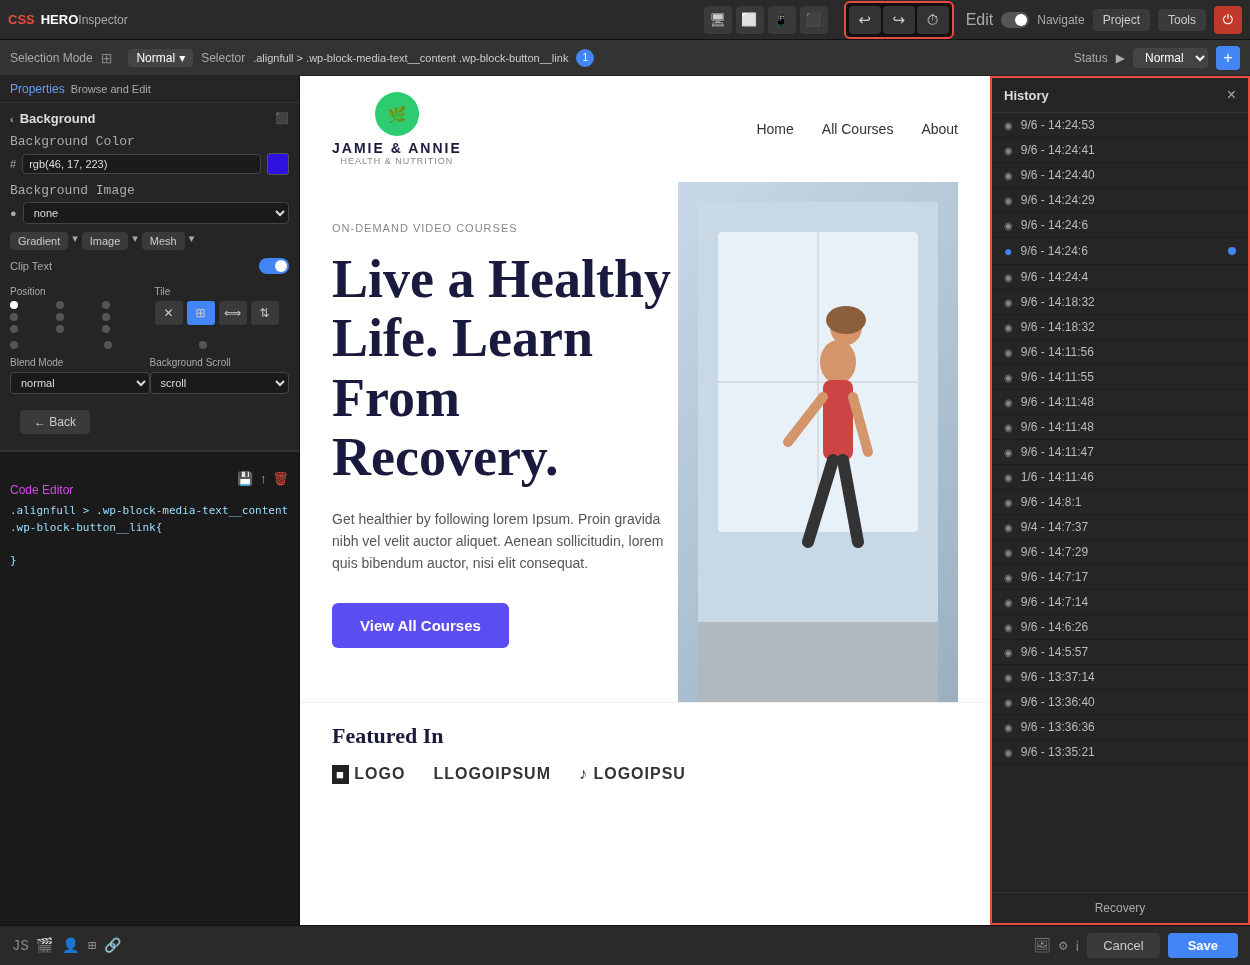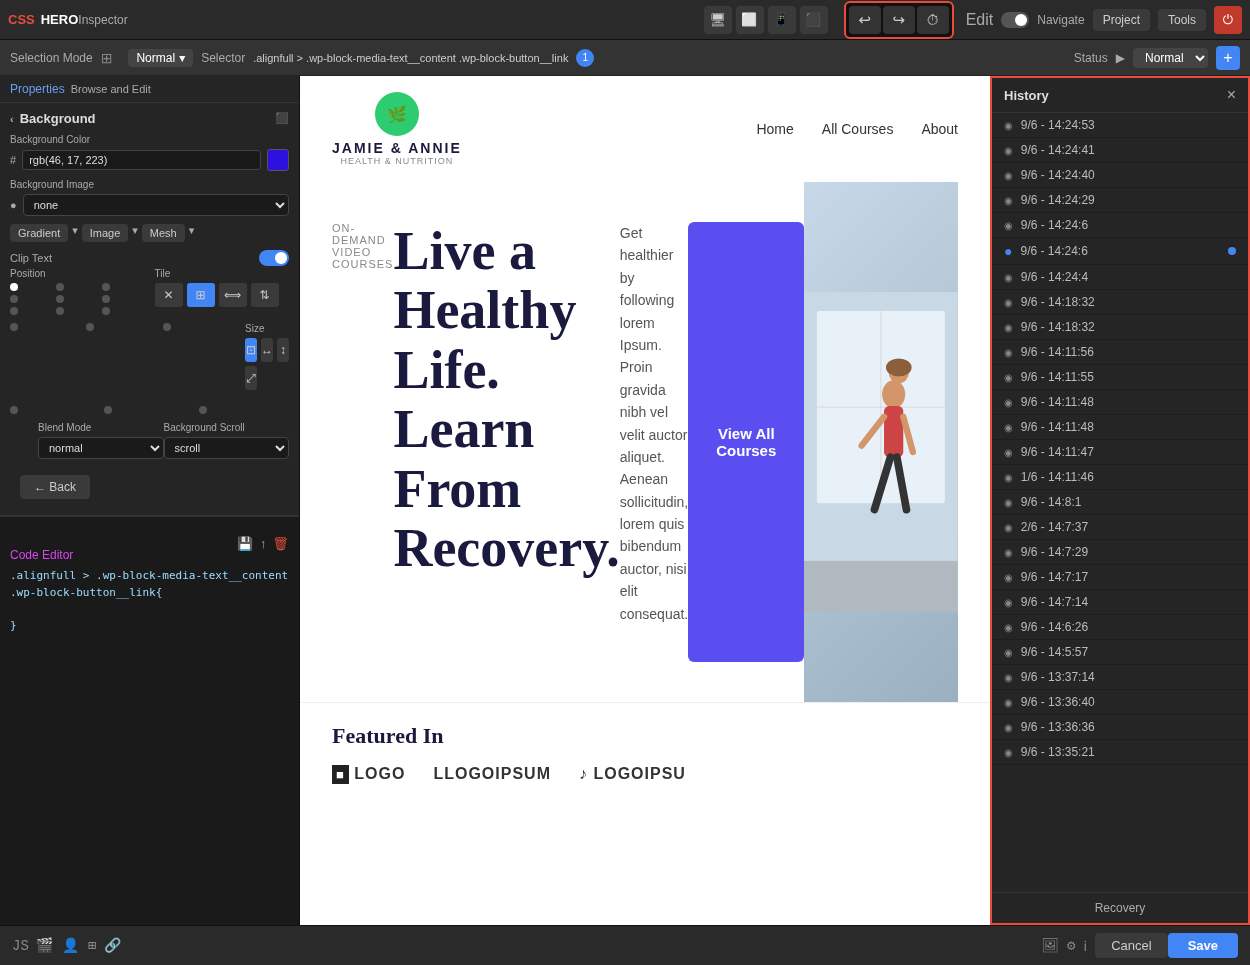--- a/index.html
+++ b/index.html
@@ -120,42 +120,42 @@
     }
     .section-title-row {
       display: flex; align-items: center; justify-content: space-between;
       margin-bottom: 8px;
     }
     .section-title {
       color: #ddd; font-size: 13px; font-weight: 600;
       display: flex; align-items: center; gap: 6px;
     }
     .section-icon { color: #aaa; font-size: 11px; }
-    .field-label { color: #aaa; font-size: 10px; margin-bottom: 4px; }
+    .field-label { color: #aaa; font-size: 13px; margin-bottom: 4px; font-family: Liberation Mono, monospace; }
     .field-row { display: flex; align-items: center; gap: 6px; margin-bottom: 8px; }
     .color-hash { color: #aaa; font-size: 11px; }
     .color-input {
       flex: 1; background: #1a1a1a; border: 1px solid #444; border-radius: 4px;
       color: #ddd; font-size: 11px; padding: 3px 6px;
     }
     .color-swatch {
       width: 22px; height: 22px; border-radius: 3px; background: rgb(46,17,223);
       border: 1px solid #555;
     }
     .select-field {
       width: 100%; background: #1a1a1a; border: 1px solid #444; border-radius: 4px;
       color: #ddd; font-size: 11px; padding: 3px 6px;
     }
     .gradient-group { display: flex; gap: 4px; margin-bottom: 8px; }
     .grad-btn {
       background: #3a3a3a; border: none; border-radius: 4px;
       color: #ccc; font-size: 11px; padding: 3px 8px; cursor: pointer;
     }
     .clip-text-row {
-      display: flex; align-items: center; justify-content: space-between; margin-bottom: 2px;
+      display: flex; align-items: center; justify-content: space-between; margin-bottom: 12px;
     }
     .clip-text-label { color: #aaa; font-size: 11px; }
     .toggle {
       width: 30px; height: 16px; background: #4285f4; border-radius: 8px;
       position: relative; cursor: pointer;
     }
     .toggle::after {
       content: ''; width: 12px; height: 12px; background: #fff;
       border-radius: 50%; position: absolute; top: 2px; right: 2px;
     }
@@ -174,21 +174,21 @@
     }
     .tile-btn.active { background: #4285f4; }
     .size-section { margin-bottom: 8px; }
     .size-grid { display: grid; grid-template-columns: repeat(3,1fr); gap: 4px; }
     .size-btn {
       height: 24px; background: #3a3a3a; border: none; border-radius: 3px;
       color: #ccc; font-size: 12px; cursor: pointer; display: flex; align-items: center; justify-content: center;
     }
     .size-btn.active { background: #4285f4; }
 
-    .blend-scroll-row { display: flex; margin-bottom: 8px; margin-left: 28px; }
+    .blend-scroll-row { display: flex; margin-bottom: 8px; }
     .blend-field, .scroll-field { flex: 1; }
     .blend-select {
       width: 100%; background: #1a1a1a; border: 1px solid #444; border-radius: 4px;
       color: #ddd; font-size: 11px; padding: 3px 6px;
     }
 
     .back-btn {
       margin: 8px 10px; background: #3a3a3a; border: none; border-radius: 4px;
       color: #ccc; font-size: 12px; padding: 5px 14px; cursor: pointer; width: fit-content;
     }
@@ -252,21 +252,21 @@
     }
 
     
     .bottom-bar {
       height: 40px; background: #2a2a2a; border-top: 1px solid #111;
       display: flex; align-items: center; padding: 0 12px; gap: 8px;
       flex-shrink: 0;
     }
     .bottom-icons { display: flex; gap: 8px; align-items: center; flex: 1; }
     .bottom-icon { color: #888; font-size: 14px; cursor: pointer; font-family: Liberation Mono, monospace; }
-    .bottom-actions { display: flex; }
+    .bottom-actions { display: flex; gap: 8px; }
     .cancel-btn {
       background: #3a3a3a; border: none; border-radius: 4px;
       color: #ccc; font-size: 13px; padding: 5px 16px; cursor: pointer;
     }
     .save-btn {
       background: #4285f4; border: none; border-radius: 4px;
       color: #fff; font-size: 13px; padding: 5px 20px; cursor: pointer; font-weight: 600;
     }
 
     
@@ -281,21 +281,21 @@
       display: flex; align-items: center; justify-content: center;
       margin: 0 auto 4px;
     }
     .site-logo-icon { color: #fff; font-size: 16px; }
     .site-nav-links { display: flex; gap: 28px; align-items: center; }
     .site-nav-link { color: #333; font-size: 14px; text-decoration: none; cursor: pointer; }
     .site-hero {
       display: flex; align-items: stretch; min-height: 520px;
       padding: 0 32px; gap: 0; background: #fff;
     }
-    .site-hero-content { flex: 1; padding: 40px 0; display: flex; justify-content: space-between; }
+    .site-hero-content { flex: 1; padding: 40px 0; display: flex; flex-direction: column; justify-content: flex-start; }
     .site-tag { color: #888; font-size: 11px; letter-spacing: 1px; margin-bottom: 16px; text-transform: uppercase; }
     .site-headline { font-family: Georgia, serif; font-size: 54px; font-weight: 900; color: #1a1a3e; line-height: 1.1; margin-bottom: 20px; }
     .site-body { color: #555; font-size: 14px; line-height: 1.6; margin-bottom: 28px; max-width: 360px; }
     .site-cta {
       display: inline-block; background: #5a4ef0; color: #fff;
       padding: 14px 28px; border-radius: 6px; font-size: 15px; font-weight: 600;
       cursor: pointer; border: none; width: fit-content;
     }
     .site-hero-image {
       width: 280px; background: #ddd;
@@ -436,38 +436,20 @@
           <div class="sub-label">Tile</div>
           <div class="tile-grid">
             <button class="tile-btn">✕</button>
             <button class="tile-btn active">⊞</button>
             <button class="tile-btn">⟺</button>
             <button class="tile-btn">⇅</button>
           </div>
         </div>
       </div>
 
-      <div class="pos-tile-row">
-        <div class="pos-section">
-          <div class="dot-grid">
-            <div class="dot"></div>
-            <div class="dot"></div>
-            <div class="dot"></div>
-          </div>
-        </div>
-        <div class="size-section">
-          <div class="sub-label">Size</div>
-          <div class="size-grid">
-            <button class="size-btn active">⊡</button>
-            <button class="size-btn">↔</button>
-            <button class="size-btn">↕</button>
-            <button class="size-btn">⤢</button>
-          </div>
-        </div>
-      </div>
 
       <div class="pos-tile-row">
         <div class="pos-section">
           <div class="dot-grid">
             <div class="dot"></div>
             <div class="dot"></div>
             <div class="dot"></div>
           </div>
         </div>
       </div>
@@ -644,21 +626,21 @@
         <div class="history-item">
           <span class="history-dot">◉</span>
           <span class="history-time">1/6 - 14:11:46</span>
         </div>
         <div class="history-item">
           <span class="history-dot">◉</span>
           <span class="history-time">9/6 - 14:8:1</span>
         </div>
         <div class="history-item">
           <span class="history-dot">◉</span>
-          <span class="history-time">2/6 - 14:7:37</span>
+          <span class="history-time">9/4 - 14:7:37</span>
         </div>
         <div class="history-item">
           <span class="history-dot">◉</span>
           <span class="history-time">9/6 - 14:7:29</span>
         </div>
         <div class="history-item">
           <span class="history-dot">◉</span>
           <span class="history-time">9/6 - 14:7:17</span>
         </div>
         <div class="history-item">

